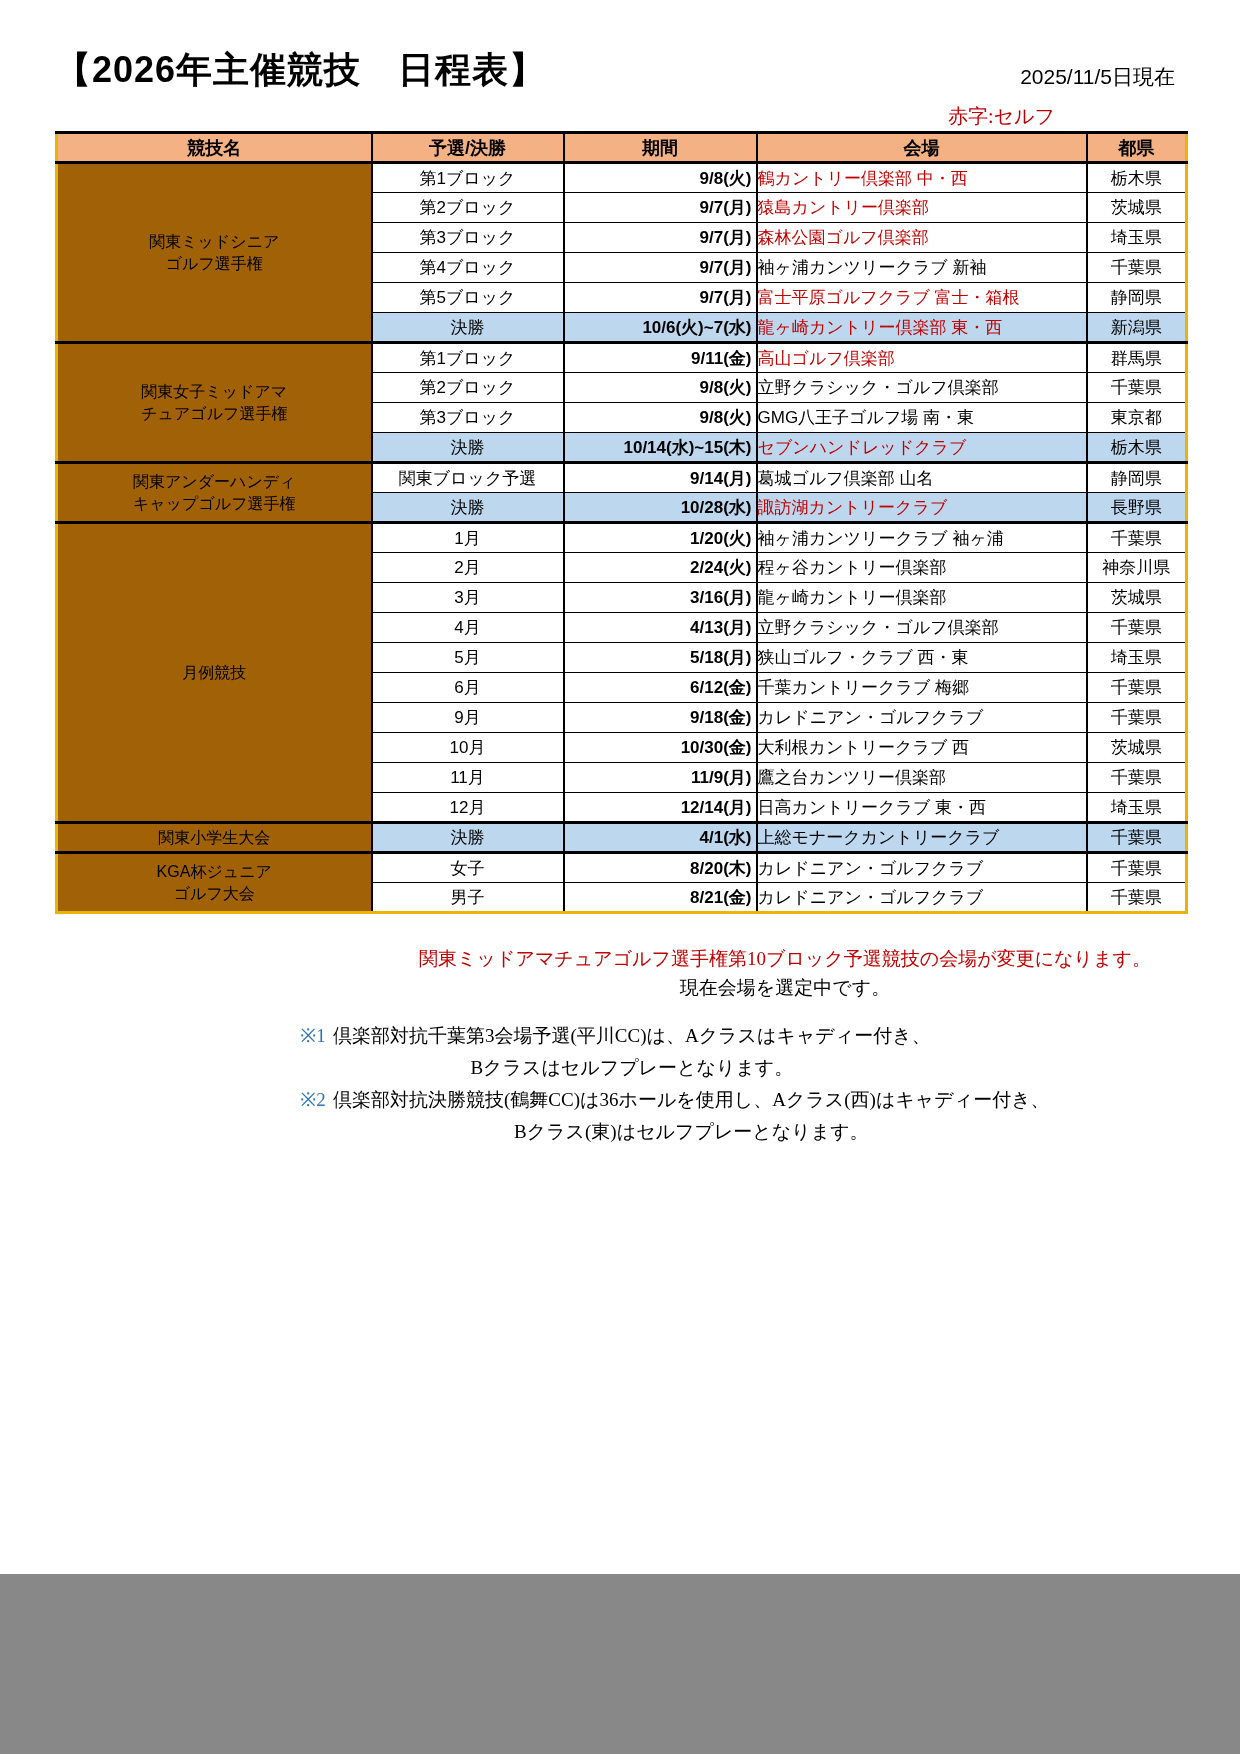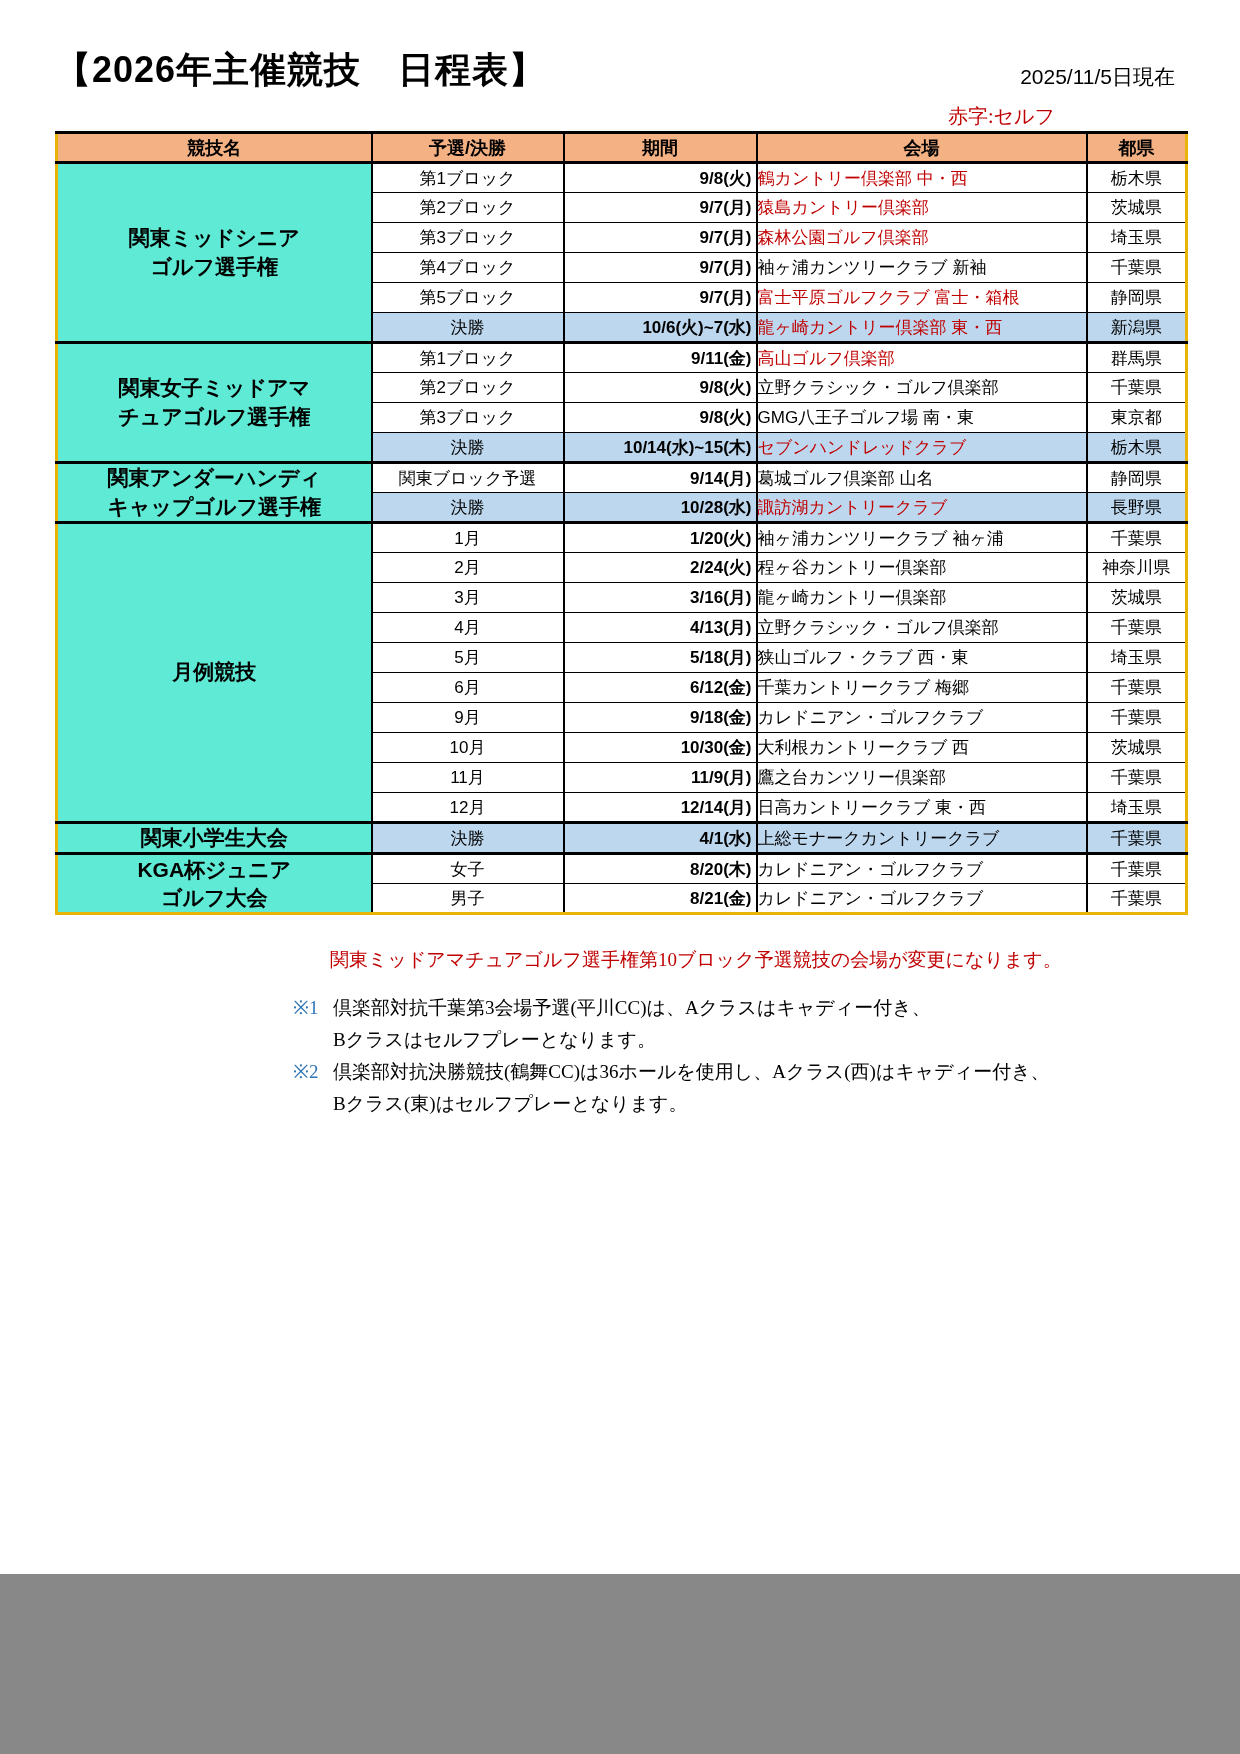--- a/index.html
+++ b/index.html
@@ -42,31 +42,31 @@
     overflow:hidden; white-space:nowrap;
   }
   .schedule thead th {
     background:var(--header-bg, #F4B183);
     border-bottom:3px solid #000;
     border-top:3px solid #000;
     font-size:18px; font-weight:bold; text-align:center;
   }
   .schedule td { font-size:17px; background:#fff; }
   .schedule td.name {
-    font-size:21px; font-weight:bold; text-align:center;
-    white-space:pre-line; line-height:1.35; background:#5eead4;
+    font-size:16px; font-weight:normal; text-align:center;
+    white-space:pre-line; line-height:1.35; background:#a16207;
   }
   .schedule td.round { text-align:center; }
   .schedule td.date  { text-align:right; padding-right:4px; font-weight:bold; }
   .schedule td.venue { text-align:left; }
   .schedule td.pref  { text-align:center; }
   .schedule td.venue.red { color:var(--red, #C00000); }
   .schedule tr.final td:not(.name) { background:var(--final-bg, #BDD7EE); }
   .schedule tr.group-start td { border-top:3px solid #000; }
-  .notes-area { margin-top:30px; }
+  .notes-area { margin-top:30px;text-align:center; }
   .notice { margin-left:330px; font-family:"Liberation Serif", serif; font-size:19px; line-height:29px; }
   .notice .red-line { color:var(--red, #C00000); }
   .ref-notes { margin-top:18px; }
   .ref-note { display:flex; margin-left:293px; font-family:"Liberation Serif", serif; font-size:19px; line-height:32px; }
   .ref-note .marker { width:40px; color:var(--marker-blue, #2E75B6); flex:none; }
   .ref-note .lines div { white-space:nowrap; }
 </style>
 </head>
 <body>
 
@@ -259,20 +259,21 @@
           <td class="date">8/21(金)</td>
           <td class="venue">カレドニアン・ゴルフクラブ</td>
           <td class="pref">千葉県</td>
         </tr>
       </tbody>
   </table>
 
   <div class="notes-area">
     <div class="notice">
       <div class="red-line">関東ミッドアマチュアゴルフ選手権第10ブロック予選競技の会場が変更になります。</div>
+      <div class="black-line">現在会場を選定中です。</div>
     </div>
     <div class="ref-notes">
         <div class="ref-note">
           <div class="marker">※1</div>
           <div class="lines">
             <div>倶楽部対抗千葉第3会場予選(平川CC)は、Aクラスはキャディー付き、</div>
             <div>Bクラスはセルフプレーとなります。</div>
           </div>
         </div>
         <div class="ref-note">

